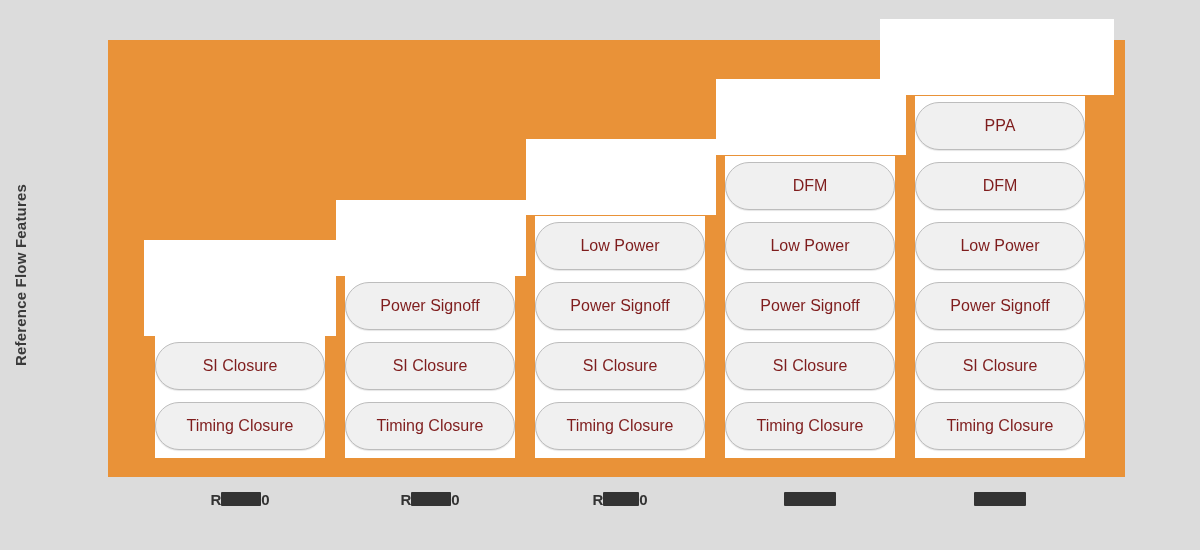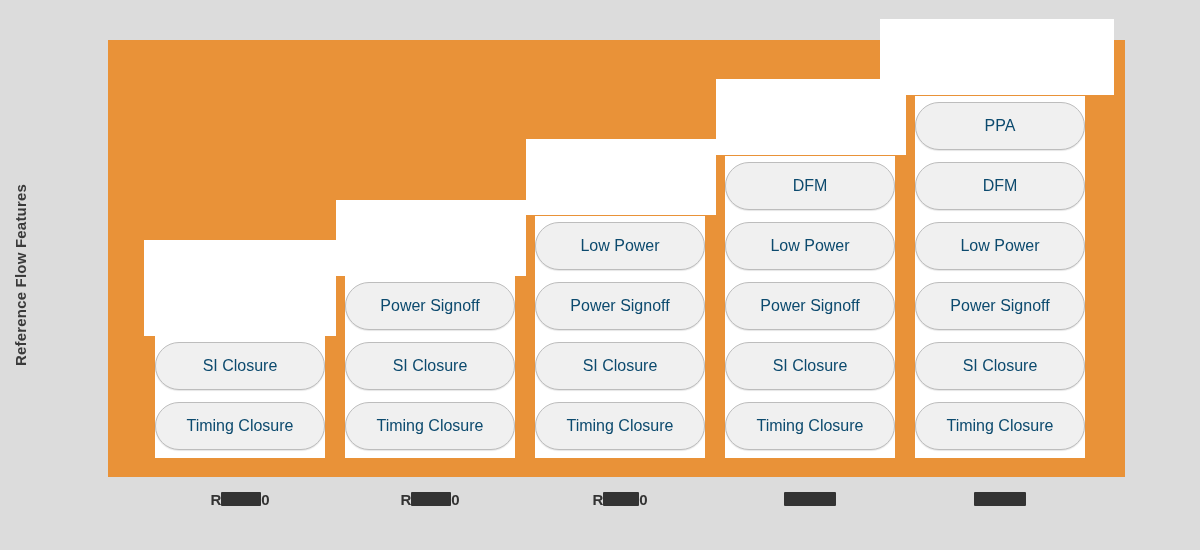--- a/index.html
+++ b/index.html
@@ -43,21 +43,21 @@
 
   
   .pill{
     position:absolute;
     height:48px;
     background:#f0f0f0;
     border:1px solid #bdbdbd;
     border-radius:26px;
     box-sizing:border-box;
     display:flex;align-items:center;justify-content:center;
-    font-size:16px;color:#0c4a6e;
+    font-size:16px;color:#7f1d1d;
     white-space:nowrap;
     box-shadow:0 1px 1px rgba(0,0,0,.10);
   }
 
   
   .xtick{
     position:absolute;
     top:489px;
     height:20px;
     display:flex;align-items:center;justify-content:center;

